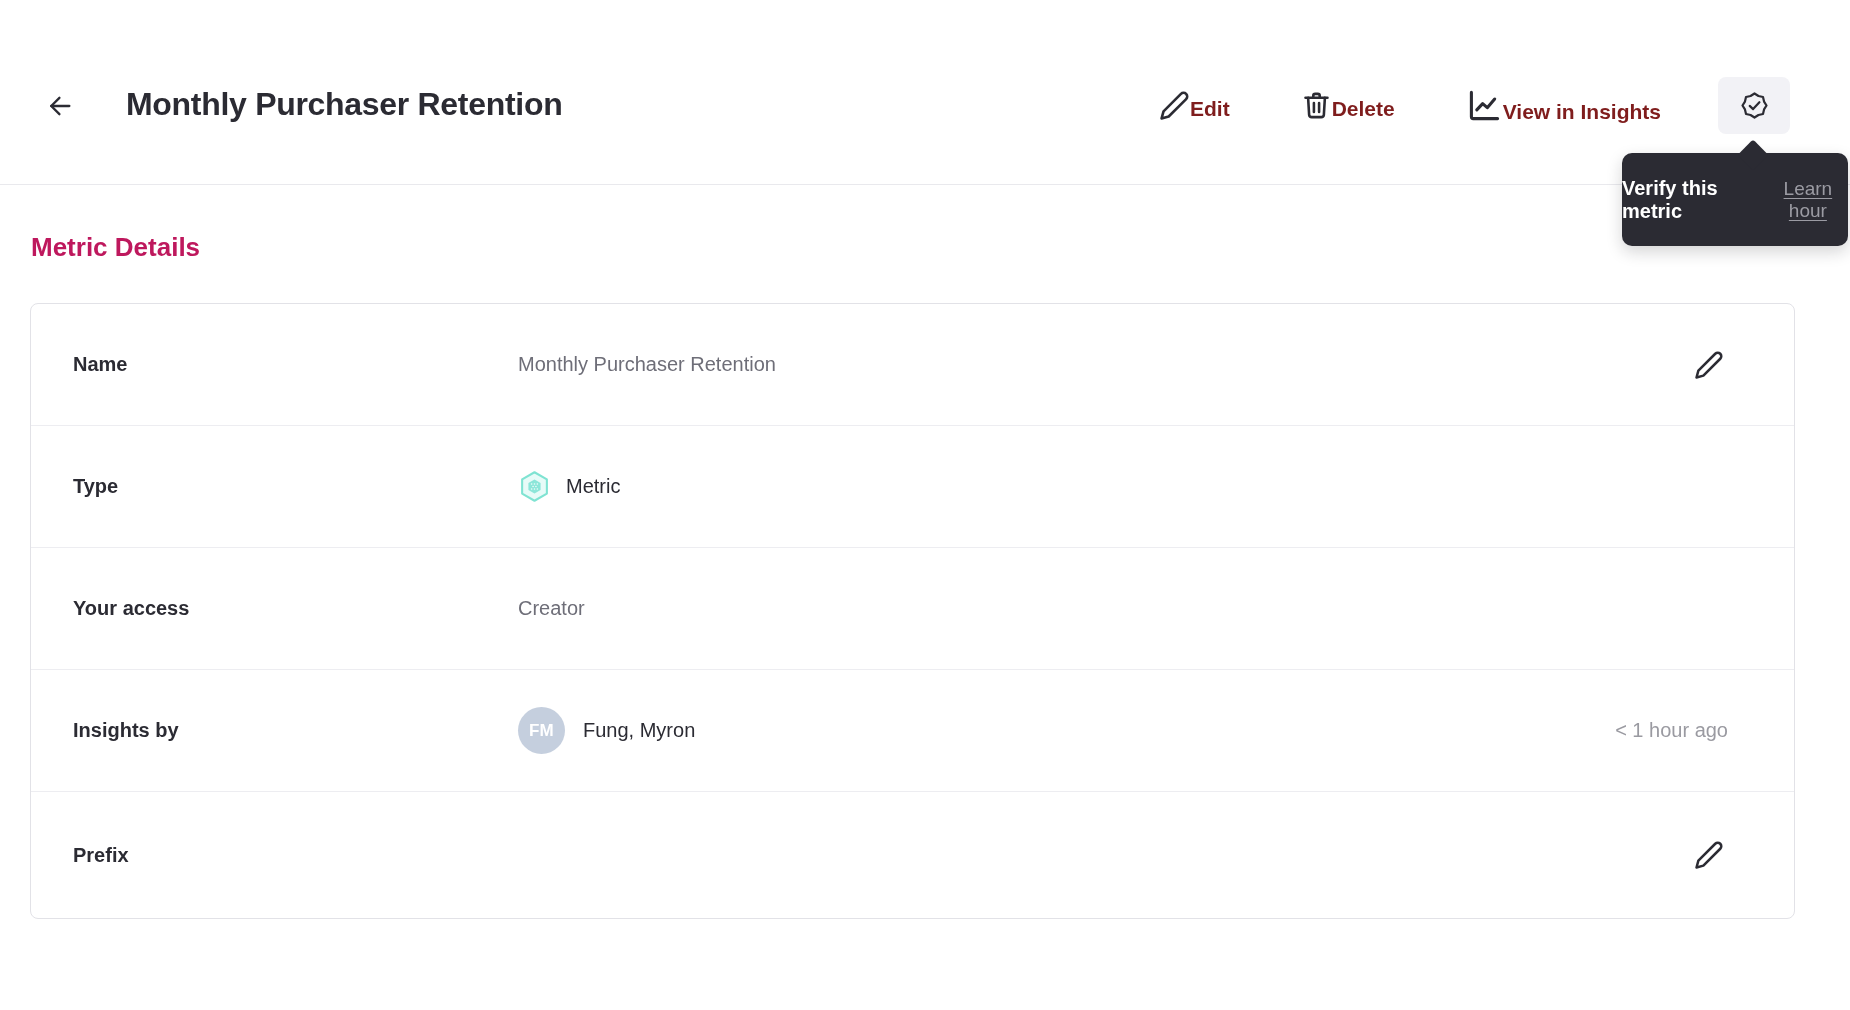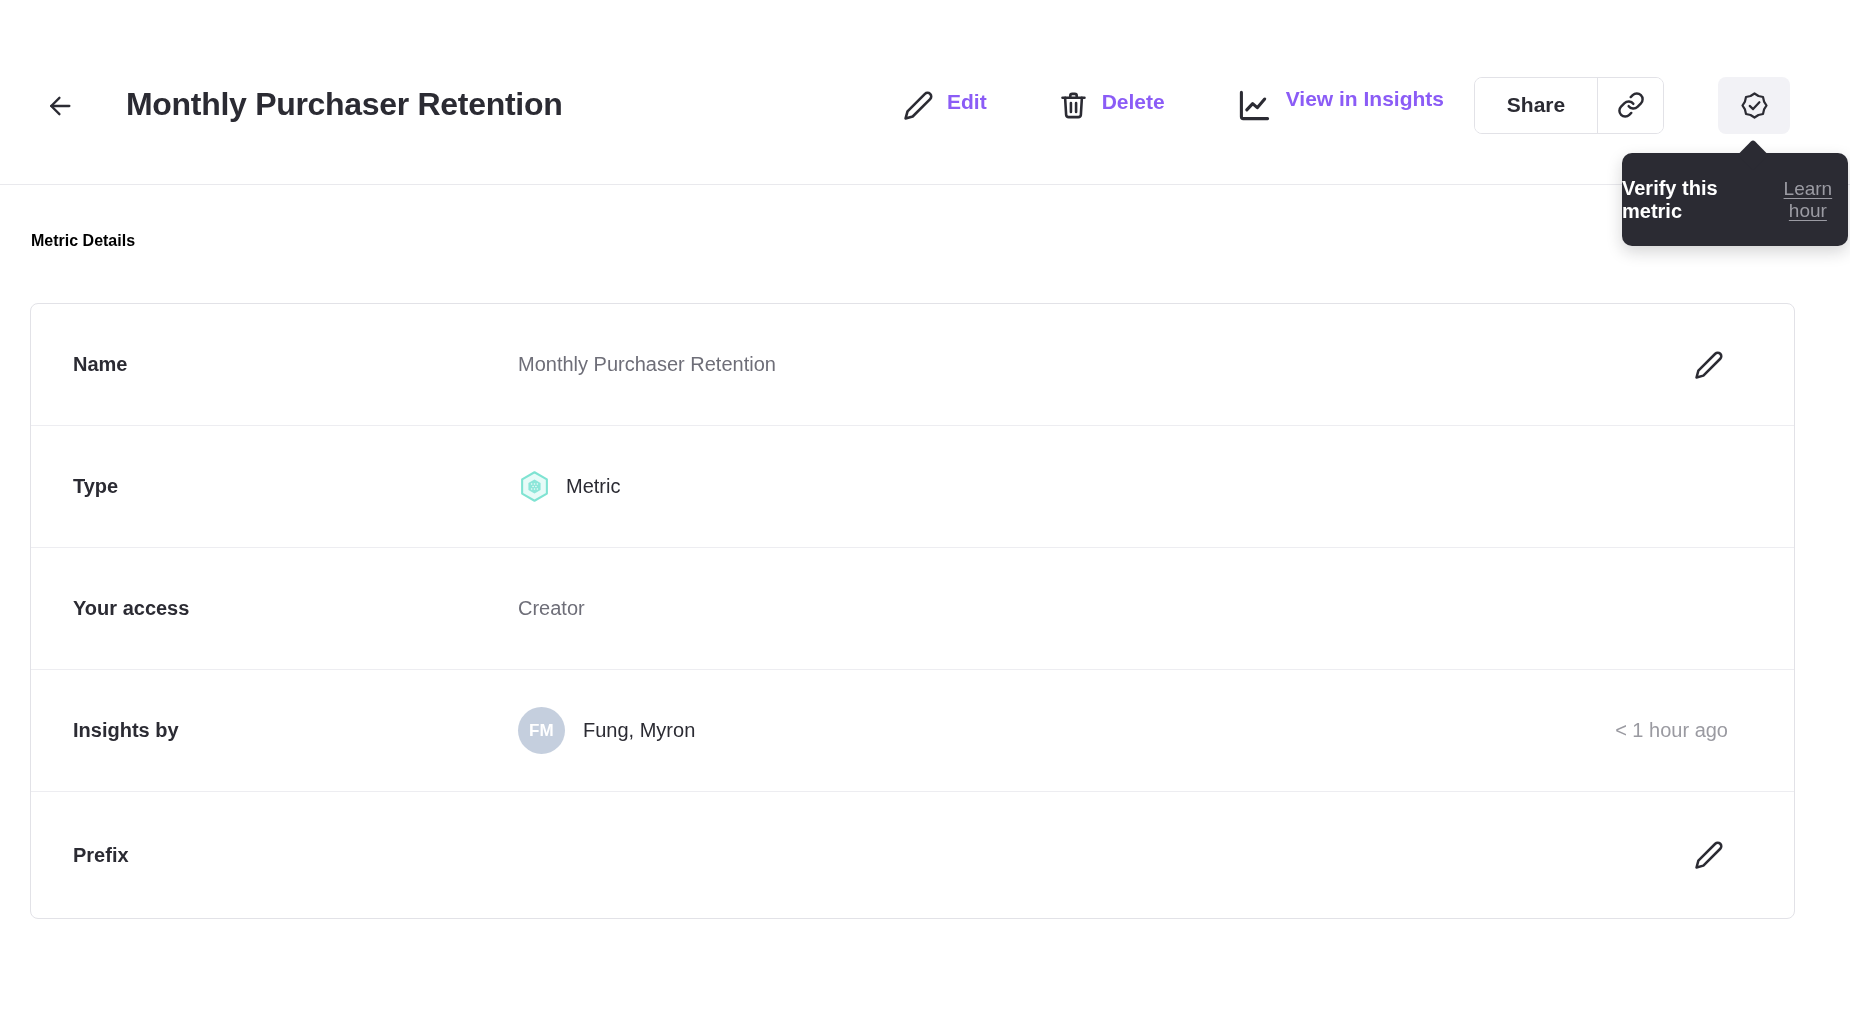--- a/index.html
+++ b/index.html
@@ -11,23 +11,23 @@
   .page-header { position:absolute; top:0; left:0; width:1850px; height:185px;
                  border-bottom:1px solid #e9e9ed; background:#fff; }
   .back-btn { position:absolute; left:40px; top:88px; width:40px; height:36px;
               display:flex; align-items:center; justify-content:center;
               background:none; border:none; cursor:pointer; color:#2b2b33; }
   .page-title { position:absolute; left:126px; top:86px; font-size:32px; font-weight:700;
                 letter-spacing:-.3px; color:#2b2b33; white-space:nowrap; }
 
   .header-actions { position:absolute; right:60px; top:76px; height:58px;
                     display:flex; align-items:center; }
-  .action-btn { display:flex; align-items:flex-start; gap:13px; background:none; border:none;
+  .action-btn { display:flex; align-items:flex-end; background:none; border:none;
                 cursor:pointer; font-family:inherit; font-size:21px; font-weight:600;
-                color:#8b5cf6; white-space:nowrap; }
+                color:#7f1d1d; white-space:nowrap; }
   .action-btn .a-ico { display:flex; color:#2b2b33; }
   .mr-lg { margin-right:71px; } .mr-md { margin-right:30px; } .mr-sm { margin-right:27px; }
 
   .share-group { display:flex; height:57px; border:1px solid #e2e2e7; border-radius:8px;
                  overflow:hidden; background:#fff; }
   .share-btn { width:122px; height:100%; background:#fff; border:none; cursor:pointer;
                font-family:inherit; font-size:21px; font-weight:600; color:#2b2b33; }
   .copylink-btn { width:66px; height:100%; background:#fff; border:none;
                   border-left:1px solid #e2e2e7; cursor:pointer; display:flex;
                   align-items:center; justify-content:center; color:#2b2b33; }
@@ -41,22 +41,22 @@
              display:flex; align-items:center; justify-content:center;
              gap:5px; box-shadow:0 6px 16px rgba(20,20,30,.18); }
   .tooltip::before { content:""; position:absolute; top:-9px; left:120px; width:22px; height:22px;
                      background:#2b2b33; transform:rotate(45deg); border-radius:3px; z-index:-1; }
   .tooltip-title { color:#fff; font-size:20px; font-weight:700; }
   .tooltip-link { color:#9b9ba3; font-size:19px; font-weight:500; text-decoration:underline;
                   text-underline-offset:3px; cursor:pointer; background:none; border:none;
                   font-family:inherit; }
 
   
-  .section-title { position:absolute; left:31px; top:232px; font-size:16px; font-weight:700;
-                   color:#000000; }
+  .section-title { position:absolute; left:31px; top:232px; font-size:26px; font-weight:700;
+                   color:#be185d; }
 
   
   .details-card { position:absolute; left:30px; top:303px; width:1765px;
                   background:#fff; border:1px solid #e2e2e7; border-radius:8px; }
   .detail-row { display:flex; align-items:center; height:122px;
                 padding:0 66px 0 42px; border-bottom:1px solid #ededf1; }
   .detail-row:last-child { border-bottom:none; height:126px; }
   .row-label { width:445px; flex:0 0 445px; font-size:20px; font-weight:700; color:#2b2b33; }
   .row-value { font-size:20px; color:#6e6e78; }
   .row-value-dark { font-size:20px; font-weight:500; color:#2b2b33; }
@@ -113,31 +113,20 @@
       <button class="action-btn mr-md">
         <span class="a-ico">
           <svg width="37" height="37" viewBox="0 0 24 24" fill="none" stroke="currentColor" stroke-width="2" stroke-linecap="round" stroke-linejoin="round">
             <path d="M3.5 3.5v15.8a1.2 1.2 0 0 0 1.2 1.2h15.8"></path>
             <polyline points="7 14.8 10.8 10.8 13.8 13.4 18.6 7.8"></polyline>
           </svg>
         </span>
         <span>View in Insights</span>
       </button>
 
-      <div class="share-group mr-sm">
-        <button class="share-btn">Share</button>
-        <button class="copylink-btn">
-          <span>
-            <svg width="28" height="28" viewBox="0 0 24 24" fill="none" stroke="currentColor" stroke-width="2.1" stroke-linecap="round" stroke-linejoin="round">
-              <path d="M10 13a5 5 0 0 0 7.54.54l3-3a5 5 0 0 0-7.07-7.07l-1.72 1.71"></path>
-              <path d="M14 11a5 5 0 0 0-7.54-.54l-3 3a5 5 0 0 0 7.07 7.07l1.71-1.71"></path>
-            </svg>
-          </span>
-        </button>
-      </div>
 
       <button class="verify-btn">
         <span>
           <svg width="31" height="31" viewBox="0 0 24 24" fill="none" stroke="currentColor" stroke-width="1.7" stroke-linecap="round" stroke-linejoin="round">
             <polygon points="21.3,12 19.39,15.06 18.58,18.58 15.06,19.39 12,21.3 8.94,19.39 5.42,18.58 4.61,15.06 2.7,12 4.61,8.94 5.42,5.42 8.94,4.61 12,2.7 15.06,4.61 18.58,5.42 19.39,8.94"></polygon>
             <polyline points="8.3 12.3 10.9 14.8 15.8 9.5"></polyline>
           </svg>
         </span>
       </button>
     </div>

